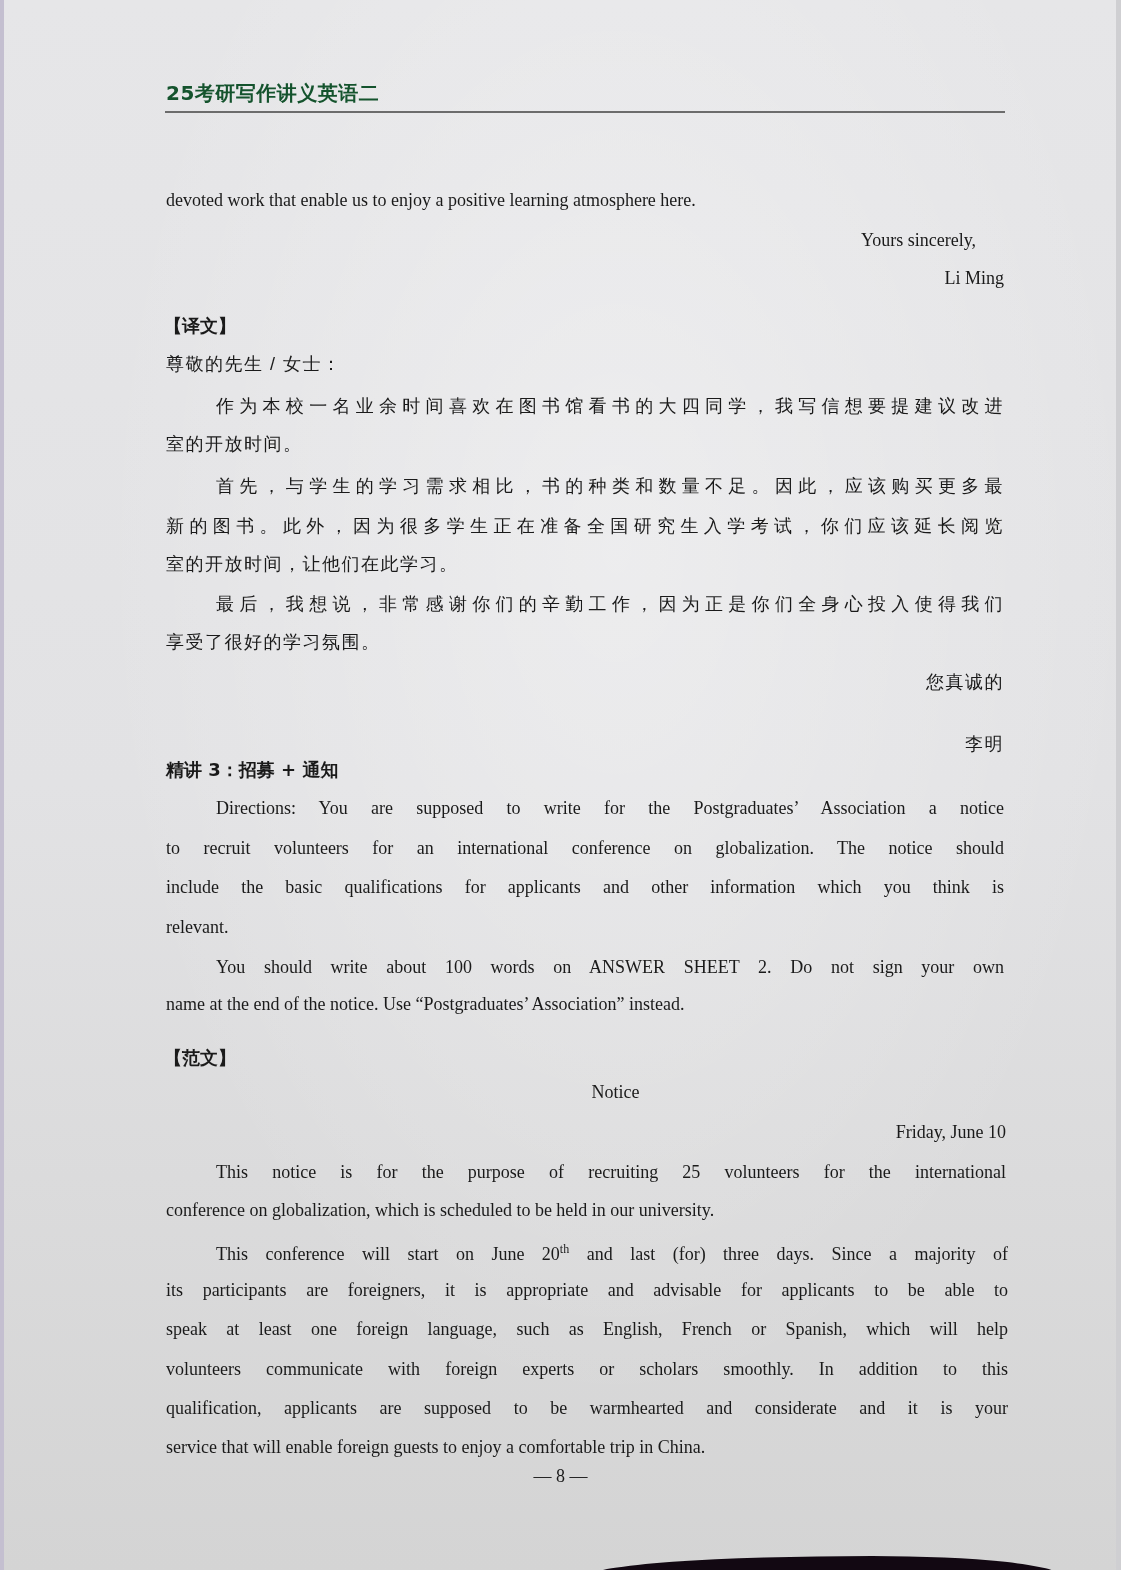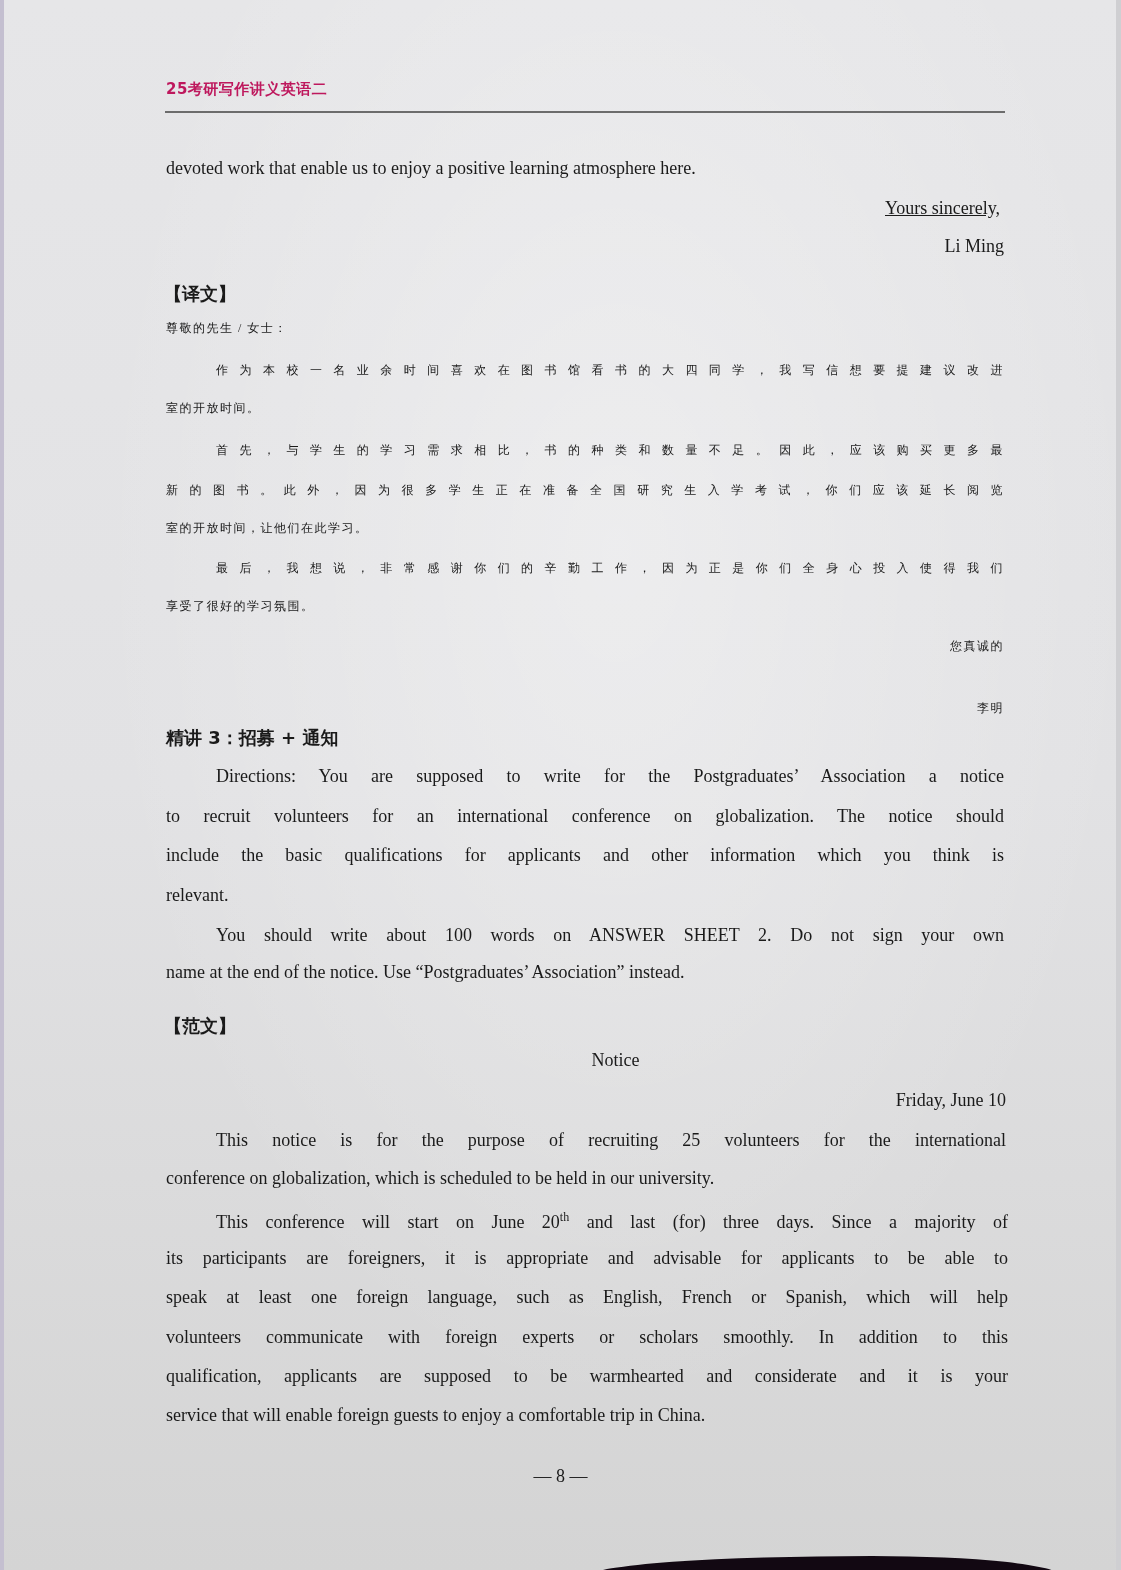--- a/index.html
+++ b/index.html
@@ -15,48 +15,48 @@
     pointer-events:none;
   }
   .left-edge { position:absolute; left:0; top:0; width:4px; height:1570px; background:#c4bfd0; }
   .right-edge { position:absolute; right:0; top:0; width:5px; height:1570px; background:#cfcfd2; }
   .bottom-dark {
     position:absolute; left:590px; top:1556px; width:470px; height:20px;
     background:#120812; border-radius:60% 40% 0 0 / 100% 100% 0 0;
   }
   .header {
     position:absolute; left:166px; top:80px;
-    font-family:"DejaVu Sans", sans-serif; font-size:15px; font-weight:bold; color:#be185d;
+    font-family:"DejaVu Sans", sans-serif; font-size:20px; font-weight:bold; color:#14532d;
     letter-spacing:0.5px;
     text-align:right;
   }
   .header-rule {
     position:absolute; left:165px; top:111px; width:840px; height:2px; background:#6c6c6c;
   }
-  .line { position:absolute; white-space:nowrap; font-size:18px; }
+  .line { position:absolute; white-space:nowrap; font-size:18px;margin-top:32px; }
   .justify { text-align:justify; text-align-last:justify; }
   .right { text-align:right; }
-  .zh { font-family:Liberation Serif, serif; font-size:12px; letter-spacing:1.5px; }
+  .zh { font-family:Liberation Sans, sans-serif; font-size:18px; letter-spacing:1.5px; }
   .zh-bold { font-family:"DejaVu Sans", sans-serif; font-weight:bold; font-size:18px; }
   .bold { font-weight:normal; }
   sup { font-size:12px; }
   .page-no { position:absolute; left:0; width:1121px; top:1466px; text-align:center; font-size:18px; }
 </style>
 </head>
 <body>
 
 <div class="page-shade"></div>
 <div class="left-edge"></div>
 <div class="right-edge"></div>
 
 <div class="header">25考研写作讲义英语二</div>
 <div class="header-rule"></div>
 
 <div class="line" style="left:166px; top:158px;">devoted work that enable us to enjoy a positive learning atmosphere here.</div>
-<div class="line right" style="left:596px; width:404px; top:198px;text-decoration:underline;">Yours sincerely,</div>
+<div class="line right" style="left:572px; width:404px; top:198px;">Yours sincerely,</div>
 <div class="line right" style="left:600px; width:404px; top:236px;text-align:right;">Li Ming</div>
 
 <div class="line zh-bold" style="left:164px; top:282px;">【译文】</div>
 <div class="line zh" style="left:166px; top:320px;">尊敬的先生 / 女士：</div>
 
 <div class="line zh justify" style="left:216px; width:788px; top:362px;">作为本校一名业余时间喜欢在图书馆看书的大四同学，我写信想要提建议改进</div>
 <div class="line zh" style="left:166px; top:400px;">室的开放时间。</div>
 
 <div class="line zh justify" style="left:216px; width:788px; top:442px;">首先，与学生的学习需求相比，书的种类和数量不足。因此，应该购买更多最</div>
 <div class="line zh justify" style="left:166px; width:838px; top:482px;">新的图书。此外，因为很多学生正在准备全国研究生入学考试，你们应该延长阅览</div>

